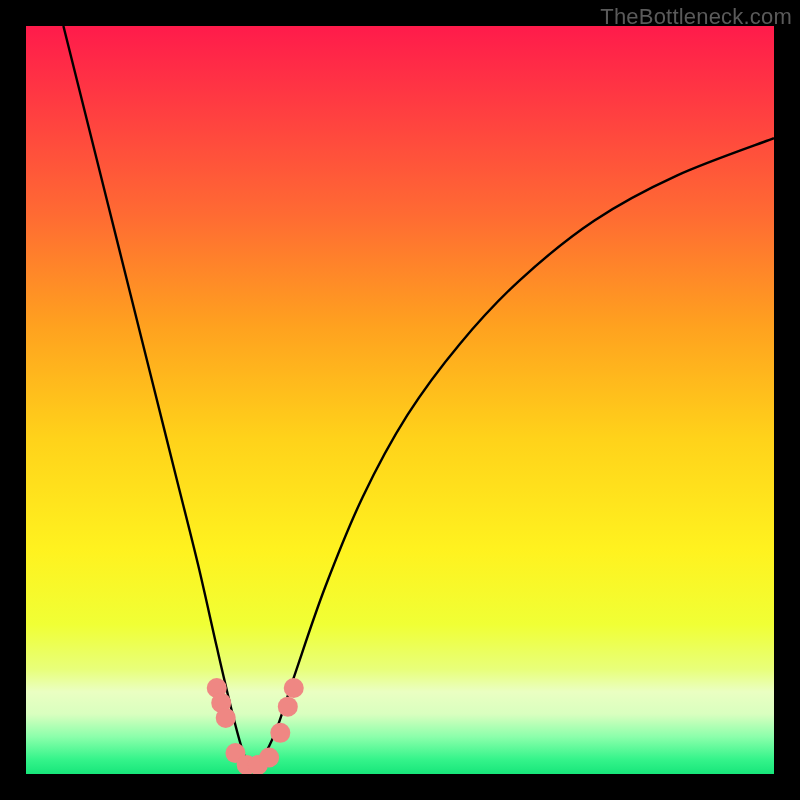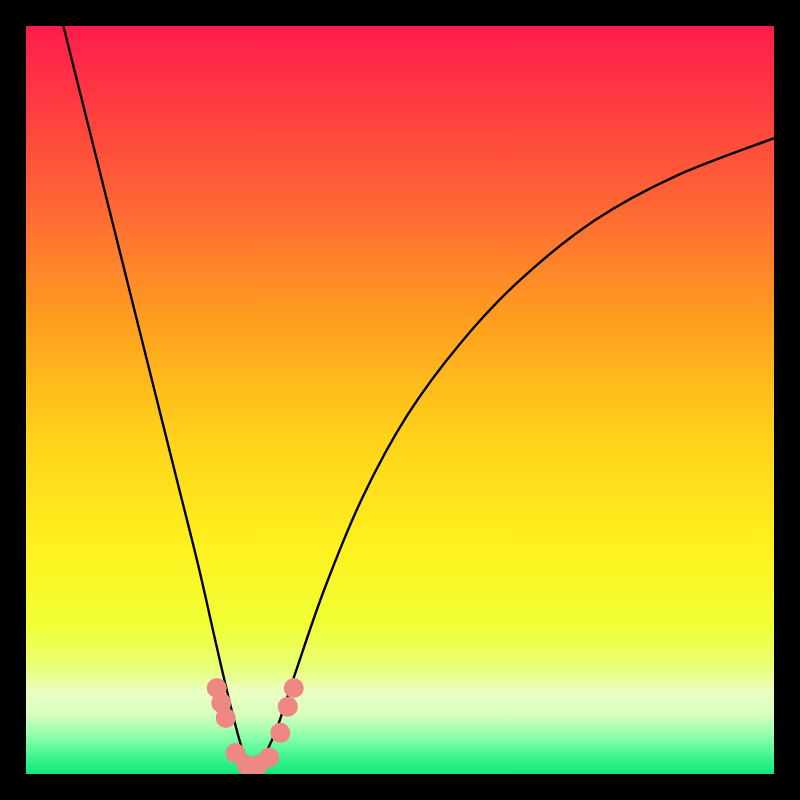--- a/index.html
+++ b/index.html
@@ -35,20 +35,21 @@
     z-index: 3;
   }
   svg {
     display: block;
   }
 </style>
 </head>
 <body>
 
 <div class="frame">
+  <div class="watermark">TheBottleneck.com</div>
   <div class="plot-area">
     <svg id="chart-svg" width="748" height="748" viewBox="0 0 748 748" preserveAspectRatio="none">
       <defs>
         <linearGradient id="bg-grad" x1="0" y1="0" x2="0" y2="1">
             <stop offset="0%" stop-color="#ff1b4b"></stop>
             <stop offset="10%" stop-color="#ff3a42"></stop>
             <stop offset="25%" stop-color="#ff6a33"></stop>
             <stop offset="40%" stop-color="#ffa11f"></stop>
             <stop offset="55.00000000000001%" stop-color="#ffd21a"></stop>
             <stop offset="70%" stop-color="#fff21f"></stop>

